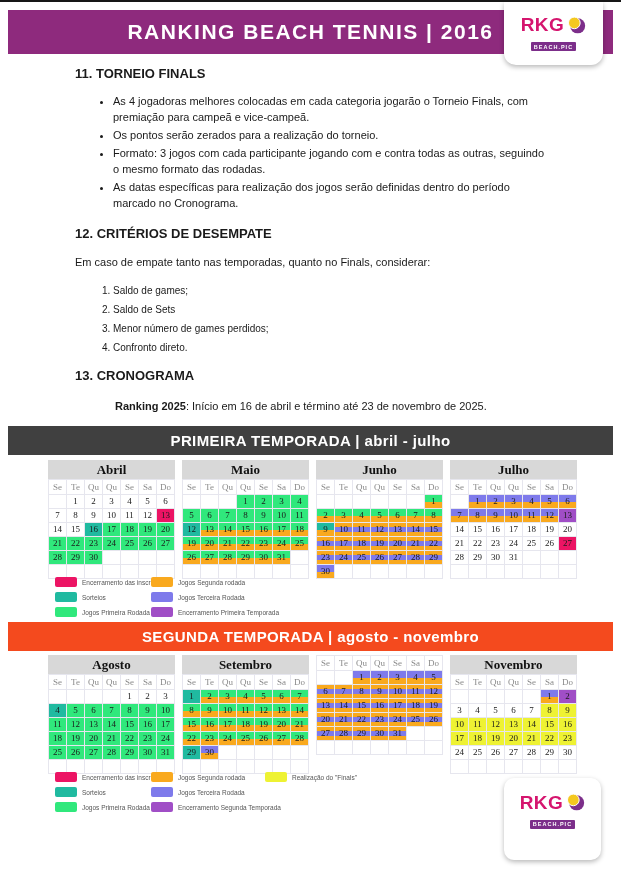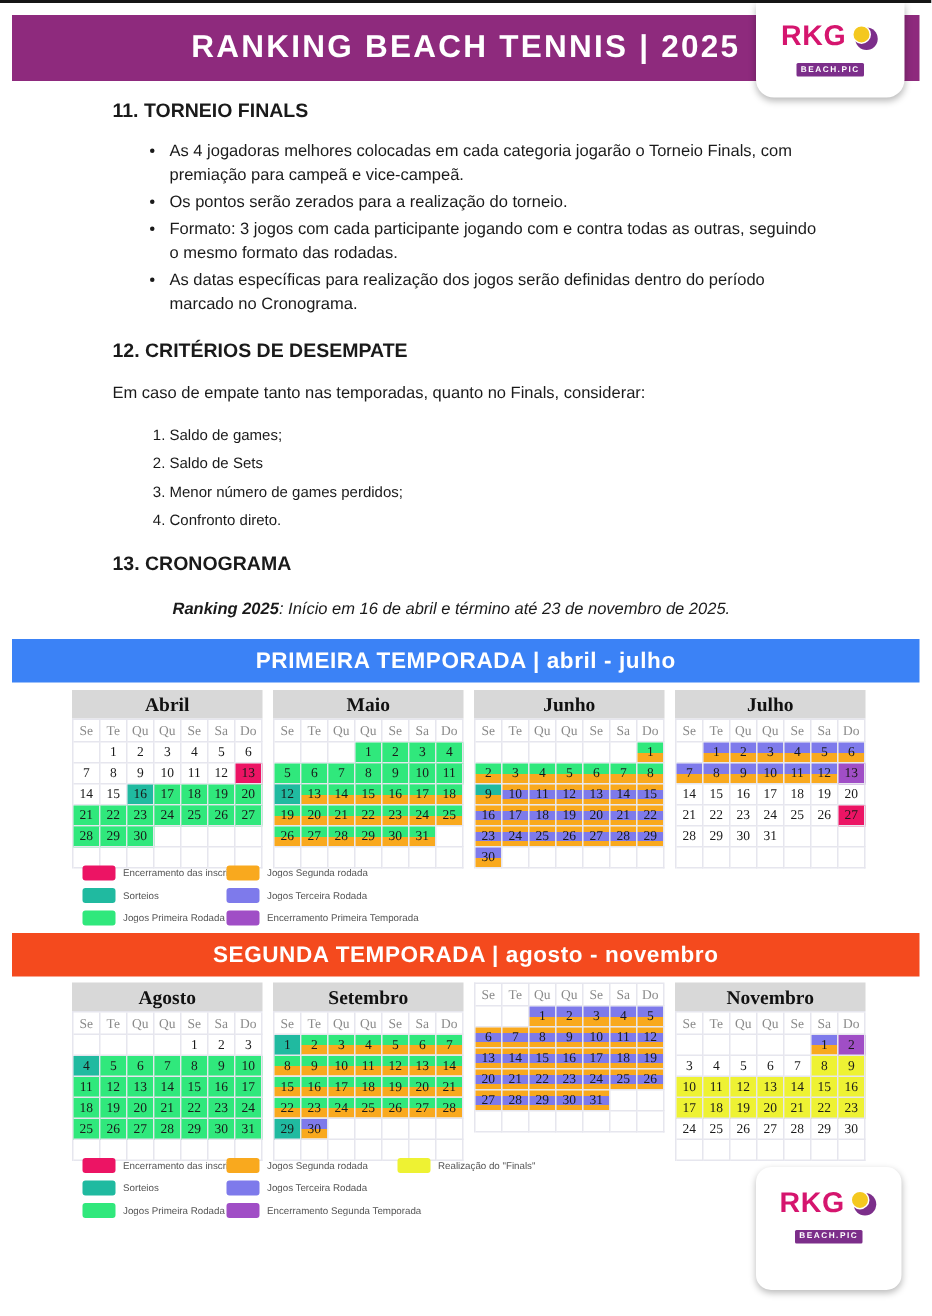--- a/index.html
+++ b/index.html
@@ -27,27 +27,27 @@
   .sec{position:absolute;left:75px;width:478px;}
   .sec-finals{top:64px;}
   .sec-desempate{top:224px;}
   .sec-crono{top:366px;}
   .h{font-weight:bold;font-size:13px;}
   .bullets{margin:12px 0 0 0;padding-left:38px;font-size:11px;line-height:16px;}
   .bullets li{margin-bottom:2px;}
   .intro{margin:14px 0 0 0;font-size:11px;line-height:15px;}
   .numlist{margin:13px 0 0 0;padding-left:38px;font-size:10px;line-height:16px;}
   .numlist li{margin-bottom:3px;}
-  .crono-line{margin:17px 0 0 40px;font-size:11px;font-style:italic;}
+  .crono-line{margin:17px 0 0 40px;font-size:11px;}
   .crono-line b{font-weight:bold;}
 
   
   .banner{position:absolute;left:8px;right:8px;height:29px;line-height:29px;text-align:center;
           color:#fff;font-weight:bold;font-size:15px;letter-spacing:.4px;}
-  .b1{top:424px;background:#3b82f6;}
+  .b1{top:424px;background:#404040;}
   .b2{top:620px;background:#F44A1E;}
 
   
   .months{position:absolute;left:48px;width:529px;display:flex;gap:7px;}
   .m1{top:458px;}
   .m2{top:653px;}
   .cal{width:127px;font-family:"Liberation Serif", serif;}
   .cal-title{height:19px;line-height:19px;background:#D8D8D8;text-align:center;
              font-weight:bold;font-size:13px;color:#111;}
   .cal-grid{display:grid;grid-template-columns:repeat(7,1fr);
@@ -68,21 +68,21 @@
   .litem{display:flex;align-items:center;height:10px;margin-bottom:5px;}
   .lsw{width:22px;height:10px;border-radius:2px;flex:0 0 auto;}
   .llab{font-size:6.5px;color:#555;margin-left:5px;white-space:nowrap;}
 </style>
 </head>
 <body>
 
 <div class="page">
 
   <div class="header-bar">
-    <div class="header-title">RANKING BEACH TENNIS | 2025</div>
+    <div class="header-title">RANKING BEACH TENNIS | 2016</div>
   </div>
 
   <div class="logo-card logo-top">
     <div class="logo">
       <div class="logo-row">
         <span class="logo-rkg">RKG</span>
         <svg class="ball" viewBox="0 0 24 24">
           <circle cx="14" cy="13" r="9" fill="#7C2E8A"></circle>
           <circle cx="10" cy="9.5" r="7" fill="#F4C81F" stroke="#fff" stroke-width="1.2"></circle>
         </svg>

